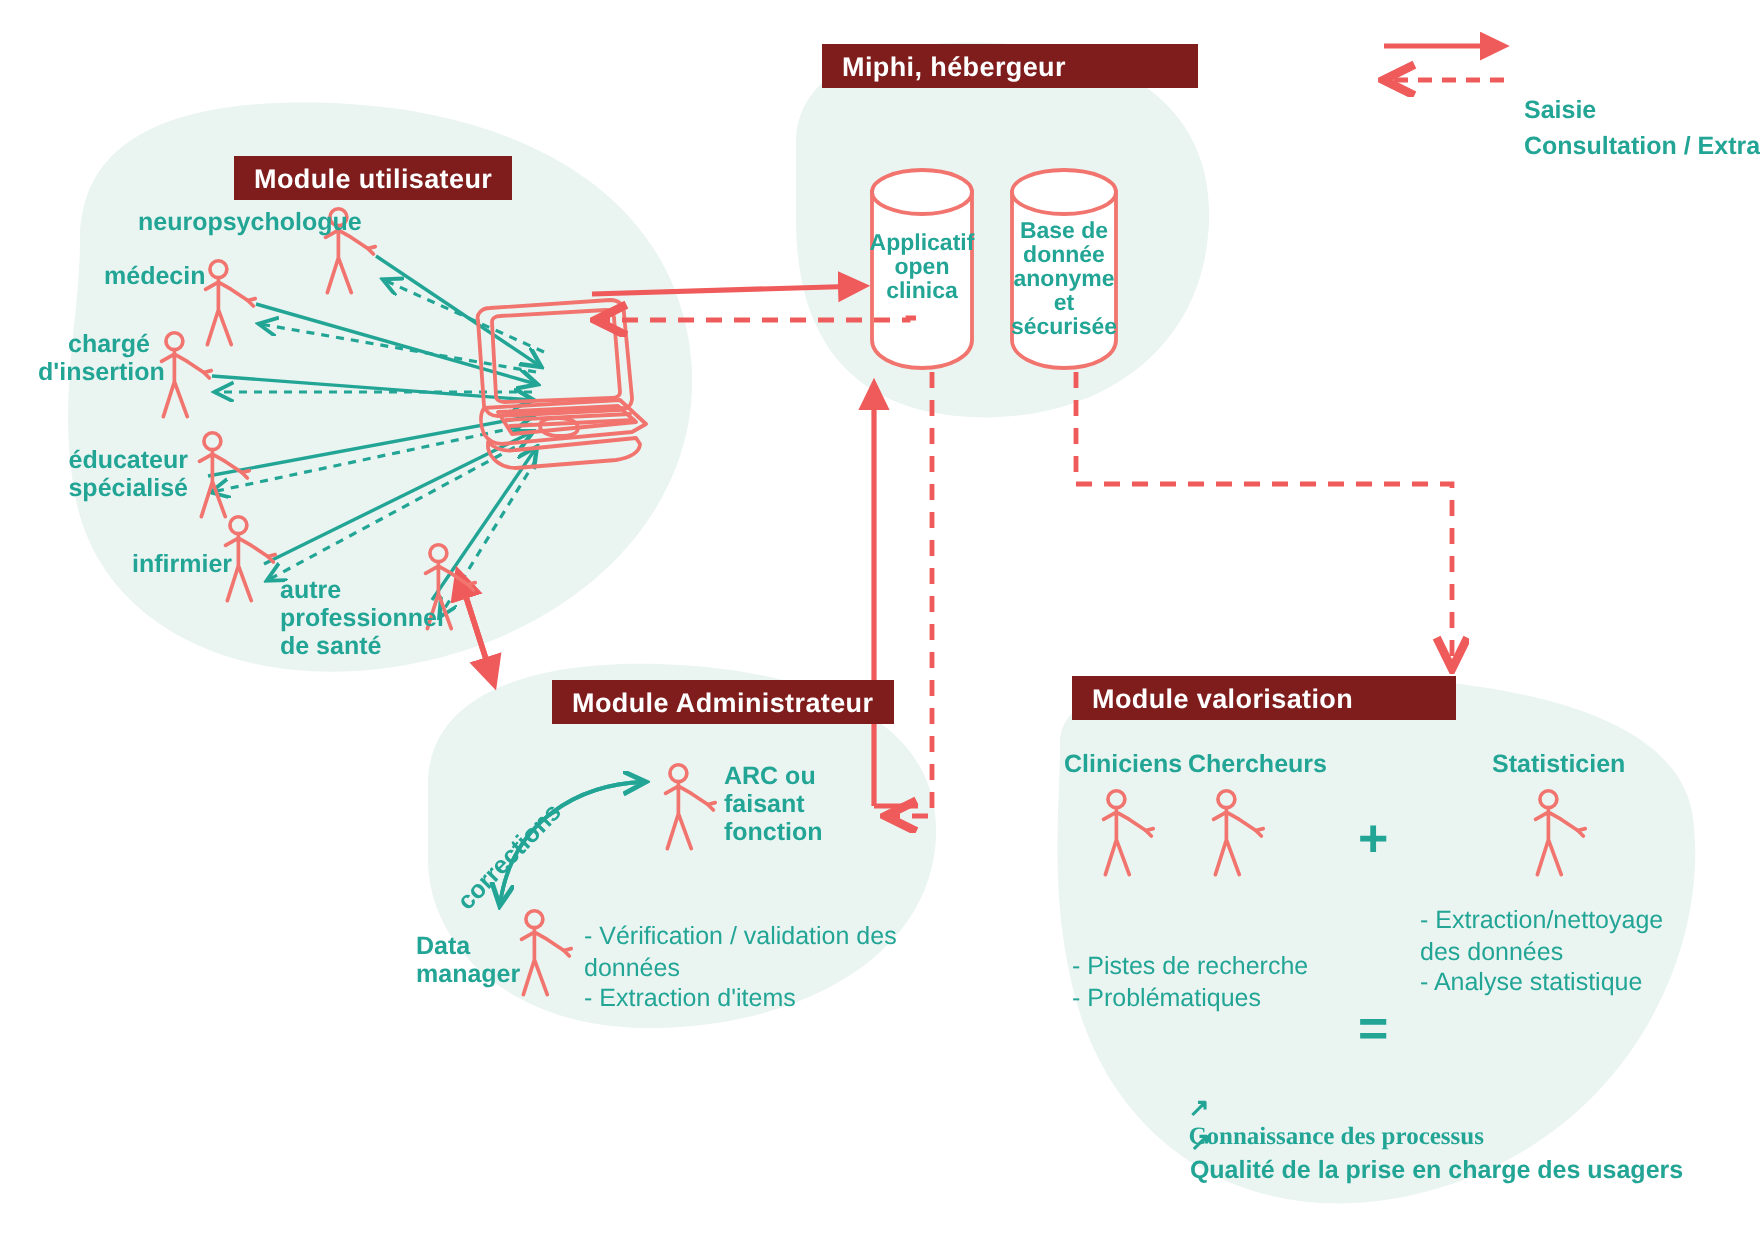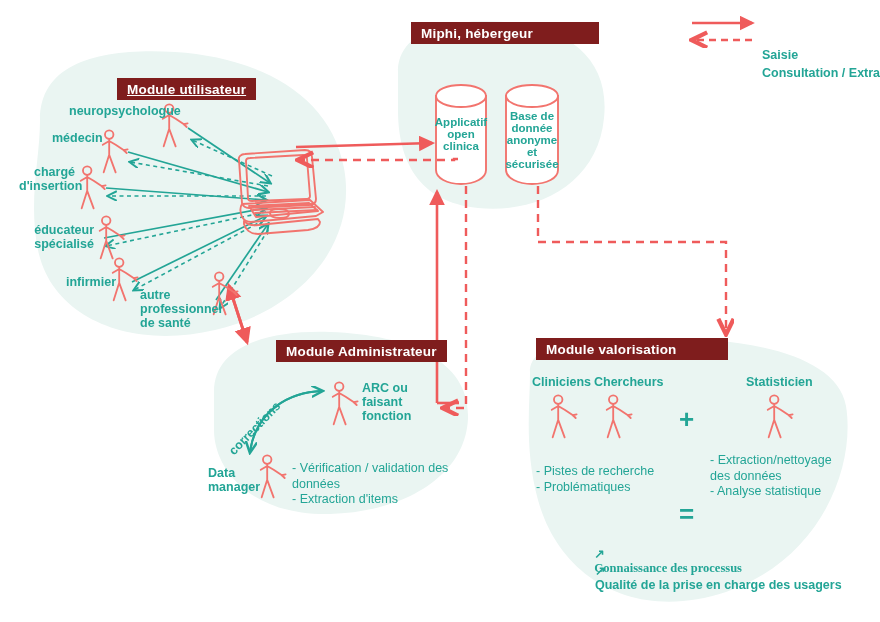--- a/index.html
+++ b/index.html
@@ -187,21 +187,21 @@
       <circle cx="10" cy="5" r="4.6"></circle>
       <path d="M10,10 L10,27 M10,27 L4,46 M10,27 L17,46 M3,16 L10,12 L17,16 L26,22"></path>
       <path d="M26,22 L30,21 M26,22 L29,25"></path>
     </g>
   </g>
 </svg>
 
 <div class="legend-txt" style="left:762px;top:15px;font-size:12.5px;">Saisie</div>
 <div class="legend-txt" style="left:762px;top:33px;font-size:12.5px;">Consultation / Extraction</div>
 
-<div class="badge" style="left:117px;top:78px;height:22px;font-size:13.5px;text-decoration:underline;">Module utilisateur</div>
+<div class="badge" style="left:117px;top:78px;height:22px;font-size:13.5px;">Module utilisateur</div>
 <div class="badge" style="left:411px;top:22px;height:22px;width:168px;font-size:13.5px;">Miphi, hébergeur</div>
 <div class="badge" style="left:276px;top:340px;height:22px;font-size:13.5px;">Module Administrateur</div>
 <div class="badge" style="left:536px;top:338px;height:22px;width:172px;font-size:13.5px;">Module valorisation</div>
 
 <div class="cyl-text" style="left:431px;top:116px;width:60px;font-size:11.5px;">Applicatif
 open
 clinica</div>
 <div class="cyl-text" style="left:502px;top:110px;width:60px;font-size:11.5px;">Base de
 donnée
 anonyme
@@ -229,21 +229,21 @@
 données
 - Extraction d'items</div>
 
 <div class="lbl" style="left:532px;top:375px;font-size:12.5px;">Cliniciens</div>
 <div class="lbl" style="left:594px;top:375px;font-size:12.5px;">Chercheurs</div>
 <div class="lbl" style="left:746px;top:375px;font-size:12.5px;">Statisticien</div>
 
 <div class="sym" style="left:679px;top:404px;font-size:26px;">+</div>
 <div class="sym" style="left:679px;top:499px;font-size:26px;">=</div>
 
-<div class="lbl-n" style="left:536px;top:464px;font-size:12.5px;">- Pistes de recherche
+<div class="lbl-n" style="left:536px;top:476px;font-size:12.5px;">- Pistes de recherche
 - Problématiques</div>
 <div class="lbl-n" style="left:710px;top:453px;font-size:12.5px;">- Extraction/nettoyage
 des données
 - Analyse statistique</div>
 
 <div class="lbl" style="left:588px;top:533px;font-size:12.5px;font-family:Liberation Serif, serif;">
   <span>↗</span>
   <span>Connaissance des processus</span>
 </div>
 <div class="lbl" style="left:588px;top:550px;font-size:12.5px;">

